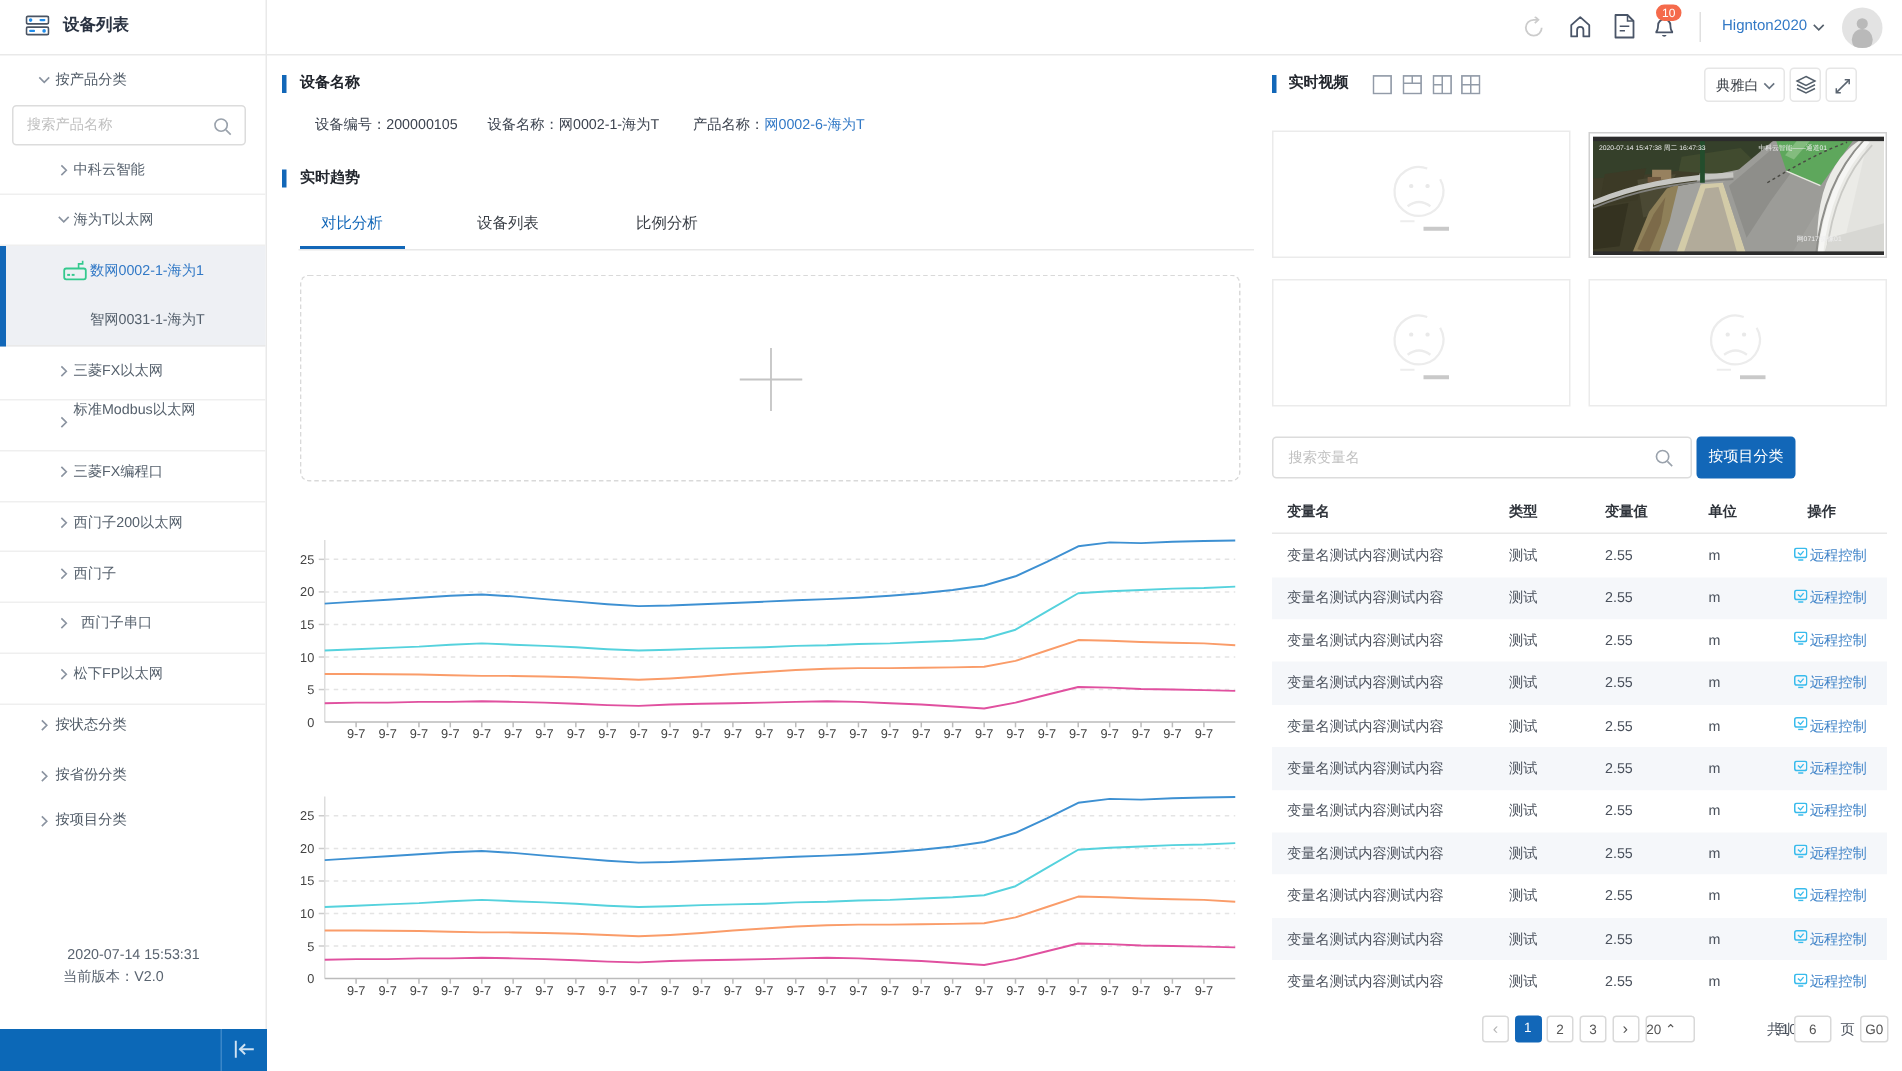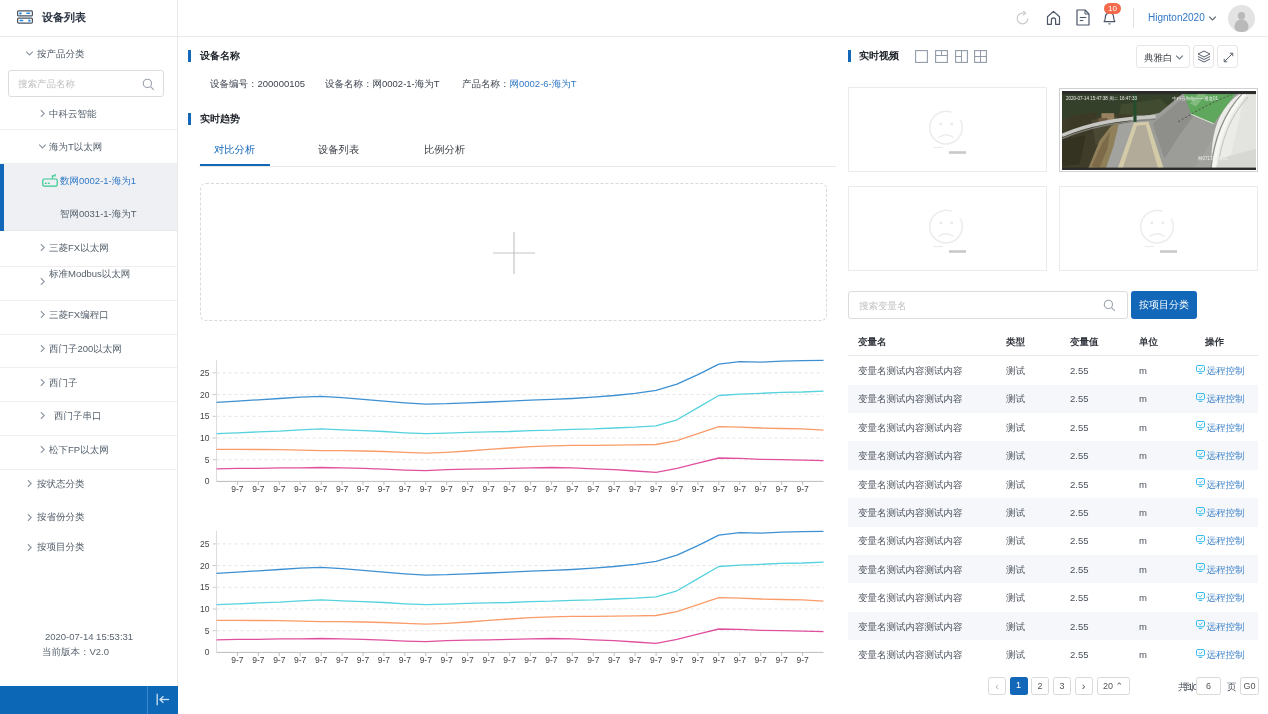--- a/index.html
+++ b/index.html
@@ -547,17 +547,17 @@
     <rect x="0.5" y="0.5" width="8" height="6.2" rx="1.4" fill="none" stroke="#38bbec" stroke-width="1"></rect>
     <path d="M 2.8 8.4 H 6.2" stroke="#38bbec" stroke-width="1"></path>
     <path d="M 2.6 3.4 L 4.3 4.9 L 6.4 2.4" fill="none" stroke="#38bbec" stroke-width="0.9"></path>
   </svg>
 <div class="abs" style="left:1206.5px;top:649.9px;color:#4285c9;line-height:1">远程控制</div>
 <div class="abs" style="left:988px;top:676.5px;width:18px;height:18px;border-radius:2.5px;text-align:center;line-height:17px;font-size:11px;color:#b5b5b5;border:1px solid #d9d9d9;background:#fff;">‹</div>
 <div class="abs" style="left:1009.5px;top:676.5px;width:18px;height:18px;border-radius:2.5px;text-align:center;line-height:17px;font-size:9px;background:#1267b8;color:#fff;">1</div>
 <div class="abs" style="left:1031px;top:676.5px;width:18px;height:18px;border-radius:2.5px;text-align:center;line-height:17px;font-size:9px;color:#555;border:1px solid #d9d9d9;background:#fff;">2</div>
 <div class="abs" style="left:1053px;top:676.5px;width:18px;height:18px;border-radius:2.5px;text-align:center;line-height:17px;font-size:9px;color:#555;border:1px solid #d9d9d9;background:#fff;">3</div>
 <div class="abs" style="left:1074.5px;top:676.5px;width:18px;height:18px;border-radius:2.5px;text-align:center;line-height:17px;font-size:11px;color:#555;border:1px solid #d9d9d9;background:#fff;">›</div>
-<div class="abs" style="left:1096.5px;top:676.5px;width:33px;height:18px;border-radius:2.5px;text-align:center;line-height:17px;font-size:9px;color:#555;border:1px solid #d9d9d9;background:#fff;">20 ⌃</div>
+<div class="abs" style="left:1096.5px;top:676.5px;width:33px;height:18px;border-radius:2.5px;line-height:17px;font-size:9px;color:#555;border:1px solid #d9d9d9;background:#fff;">20 ⌃</div>
 <div class="abs" style="left:1178px;top:681.5px;color:#4a515c;line-height:1">共100条</div>
 <div class="abs" style="left:1184px;top:681.5px;color:#4a515c;line-height:1">到</div>
 <div class="abs" style="left:1196px;top:676.5px;width:25px;height:18px;border-radius:2.5px;text-align:center;line-height:17px;font-size:9px;color:#555;border:1px solid #d9d9d9;background:#fff;">6</div>
 <div class="abs" style="left:1227px;top:681.5px;color:#4a515c;line-height:1">页</div>
 <div class="abs" style="left:1240px;top:676.5px;width:19px;height:18px;border-radius:2.5px;text-align:center;line-height:17px;font-size:9px;color:#555;border:1px solid #d9d9d9;background:#fff;">G0</div>
 </body></html>

